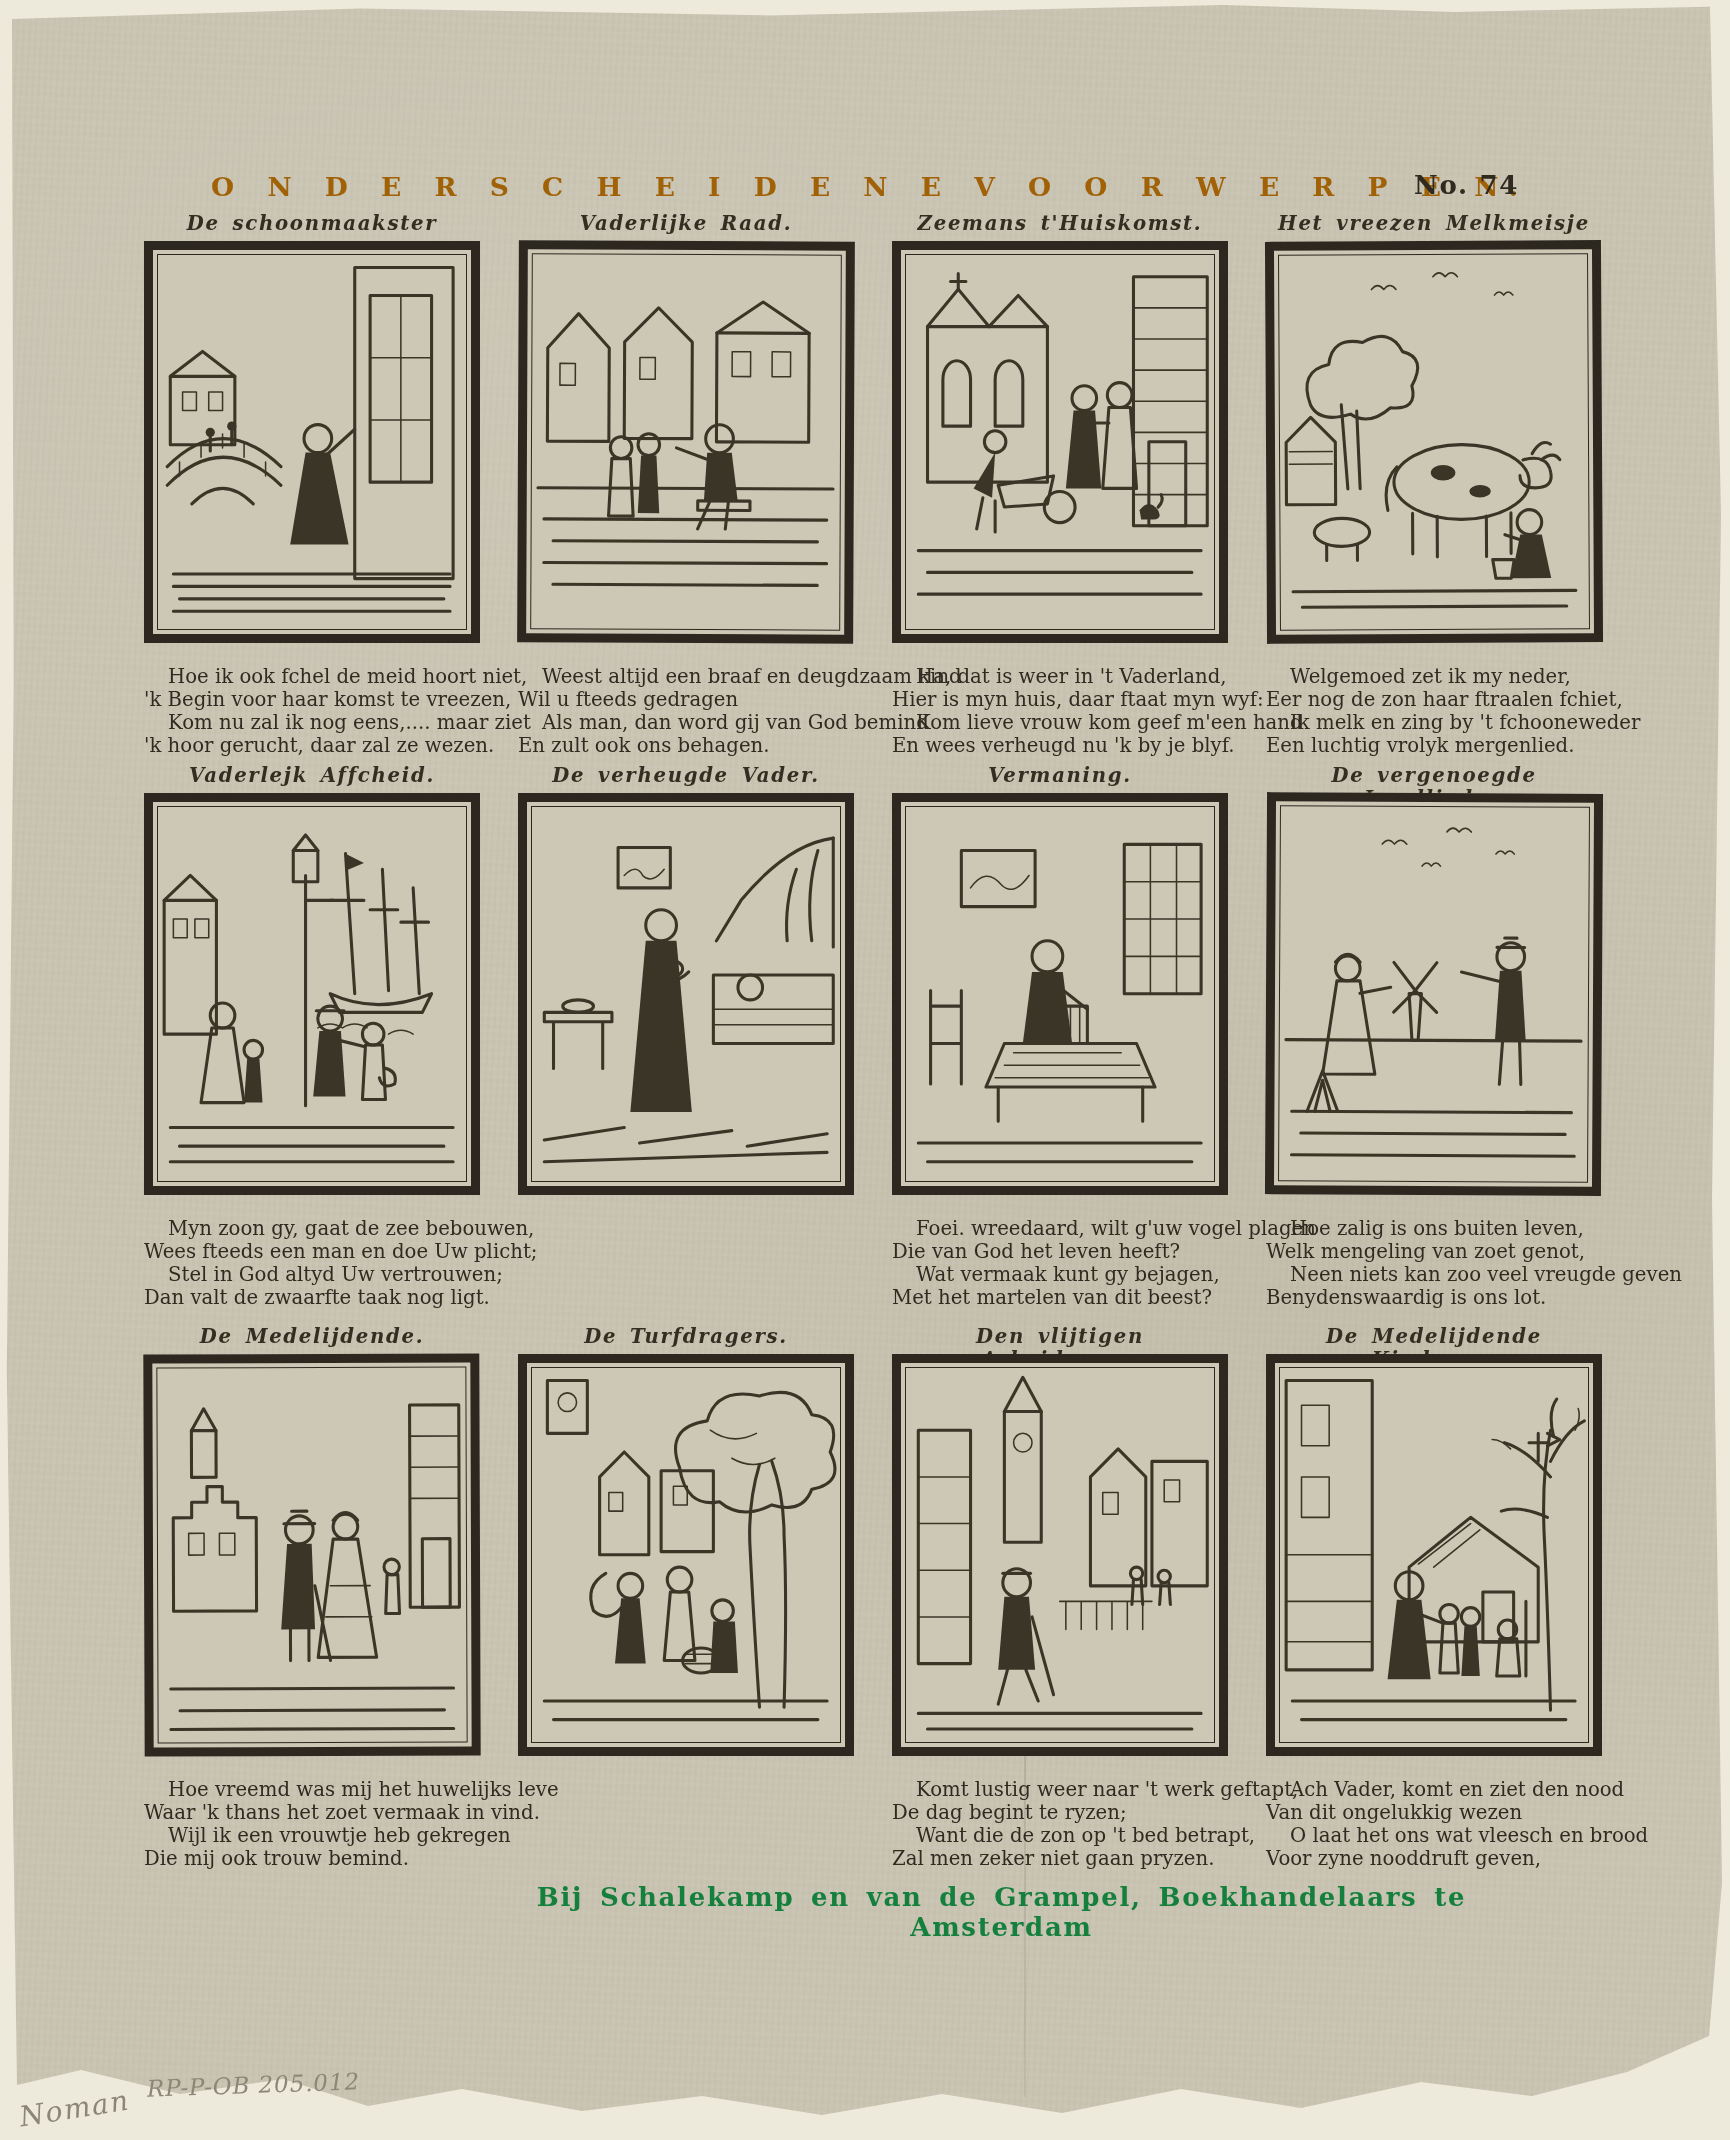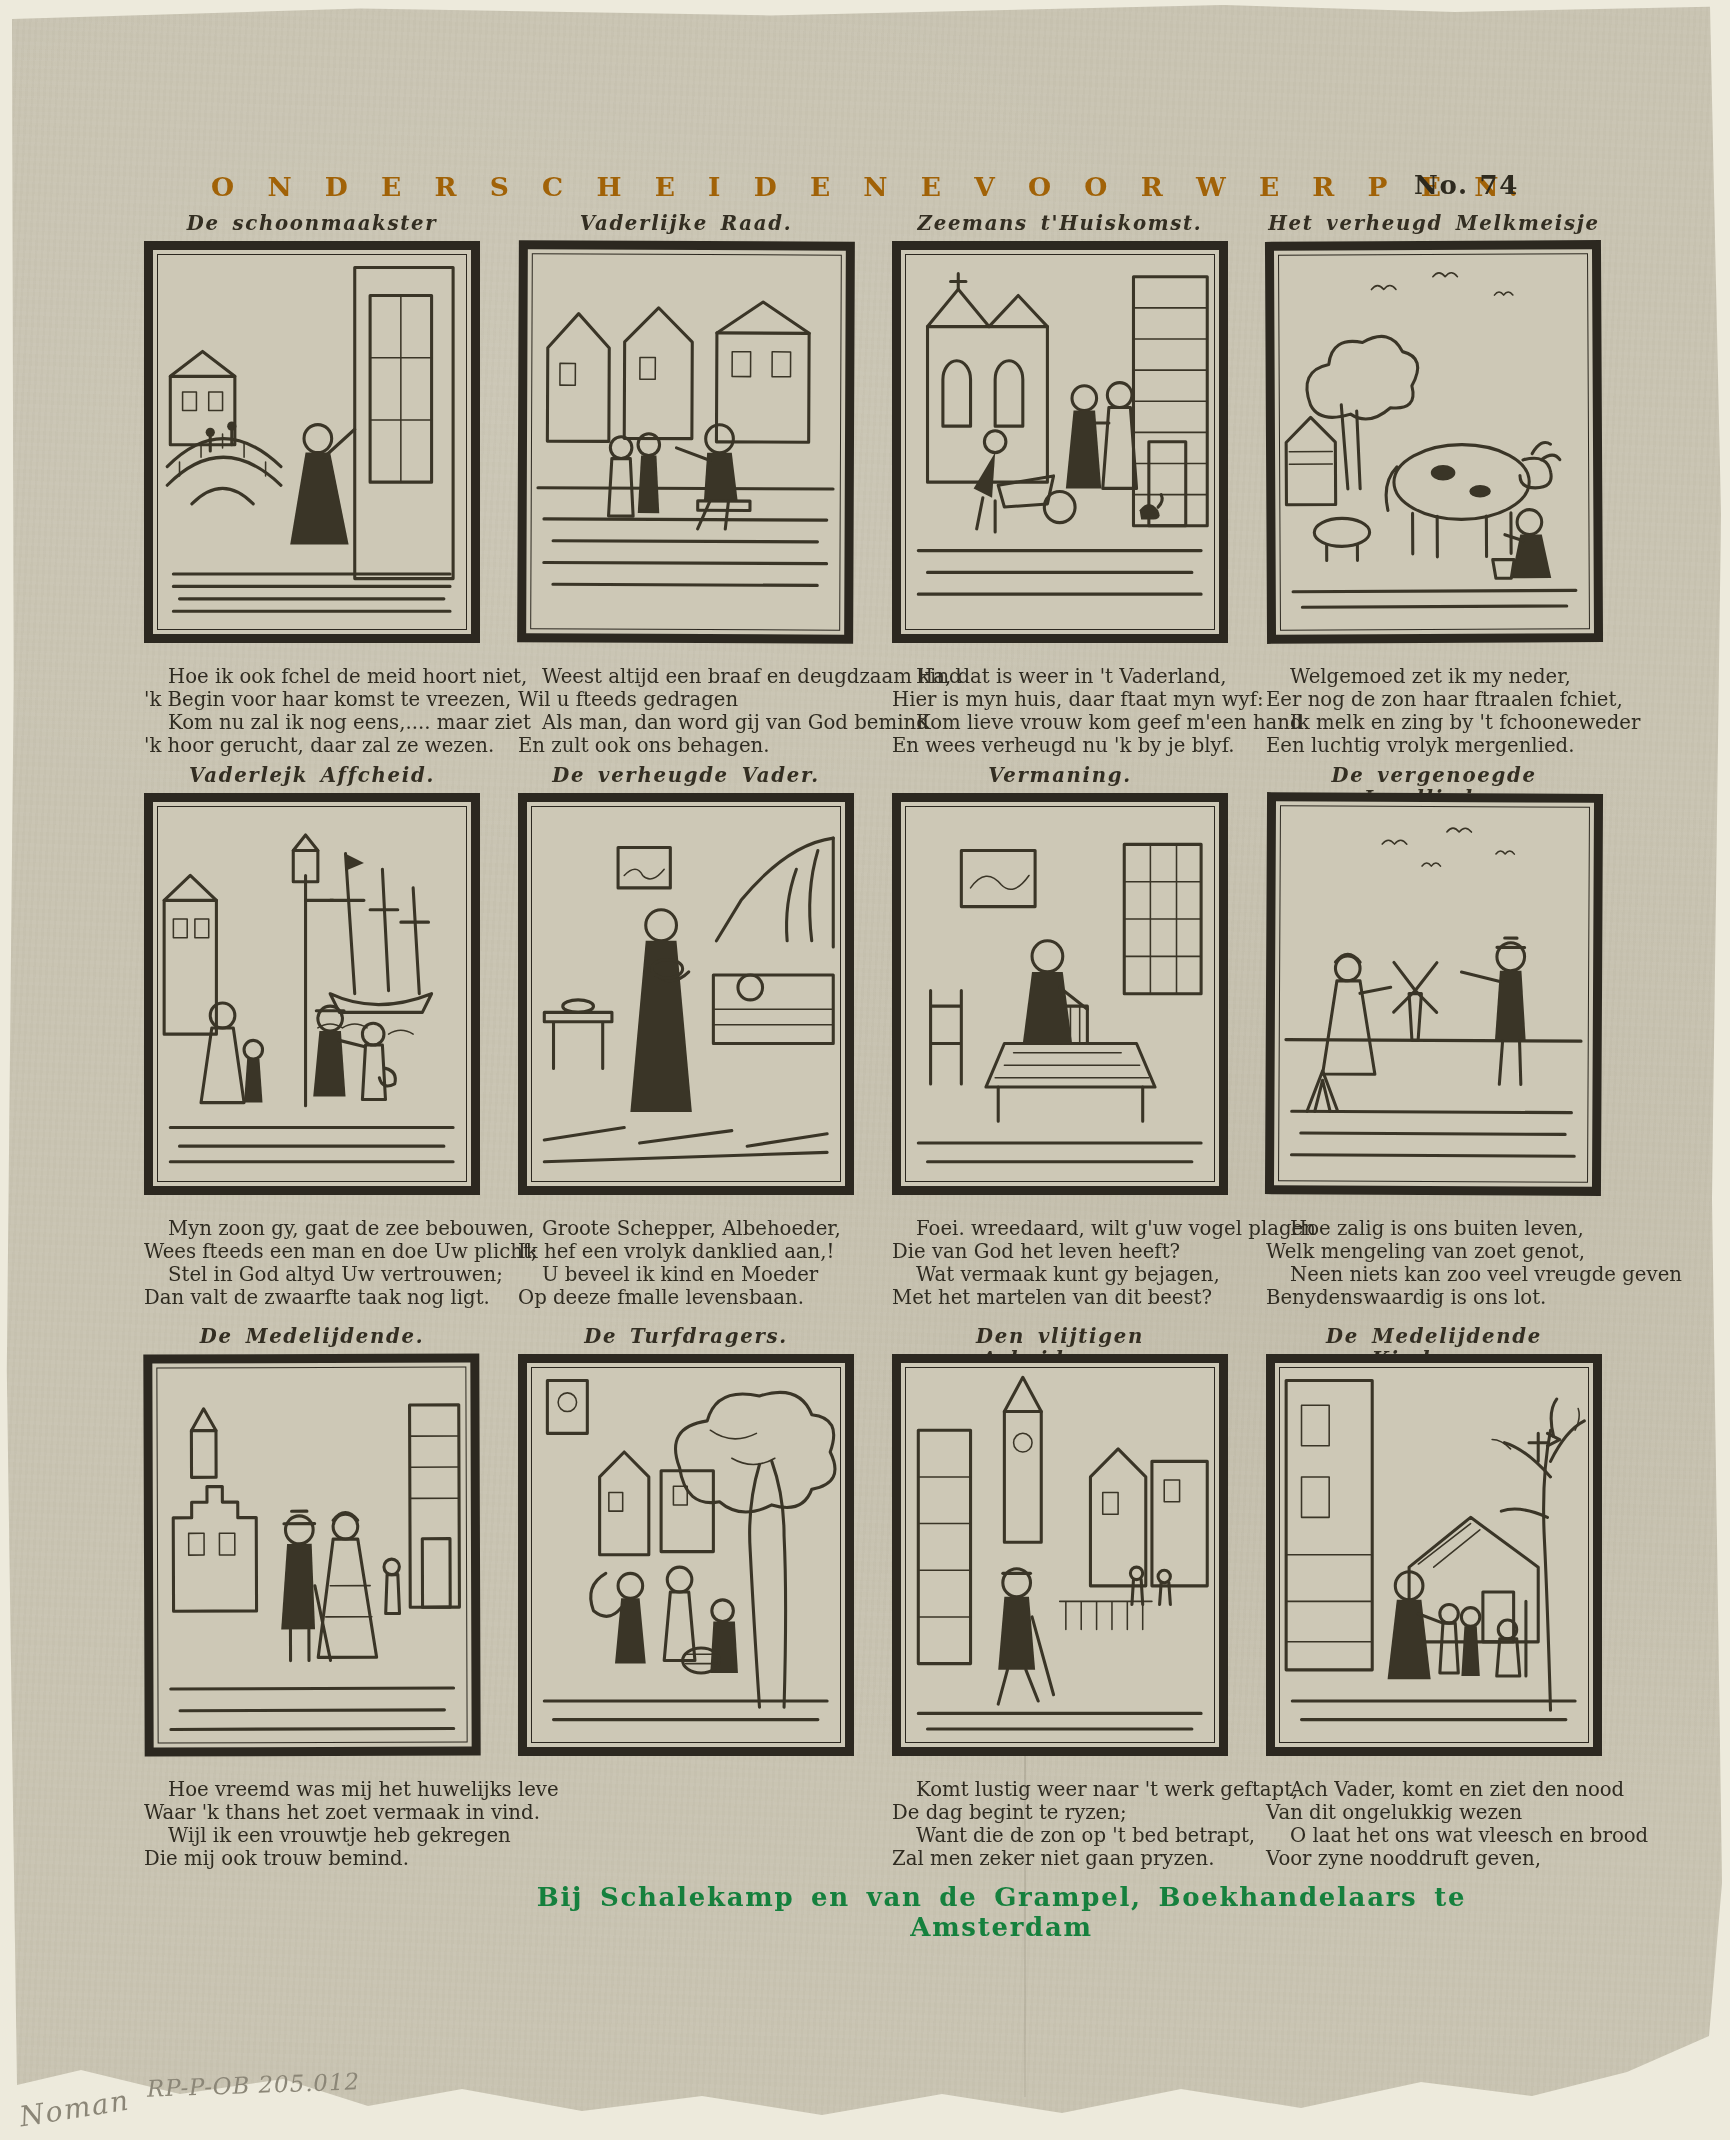--- a/index.html
+++ b/index.html
@@ -197,21 +197,21 @@
       </div>
     <div class="verse">
       <div>Ha, dat is weer in 't Vaderland,</div>
       <div>Hier is myn huis, daar ftaat myn wyf:</div>
       <div>Kom lieve vrouw kom geef m'een hand</div>
       <div>En wees verheugd nu 'k by je blyf.</div>
     </div>
   </div>
 
   <div class="cell">
-    <div class="ptitle">Het verheugd Melkmeisje</div>
+    <div class="ptitle">Het vreezen Melkmeisje</div>
     <div class="frame">
         <div class="inner">
       <svg class="scene" viewBox="0 0 200 240" preserveAspectRatio="none">
         <path class="h" d="M60,22 q4,-5 8,0 q4,-5 8,0 M100,14 q4,-5 8,0 q4,-5 8,0 M140,26 q3,-4 6,0 q3,-4 6,0"></path>
         <path d="M44,150 L40,96 M52,150 L50,100"></path>
         <path d="M20,96 q-8,-22 12,-26 q2,-18 22,-14 q18,-10 26,6 q16,4 6,22 q4,16 -14,14 q-14,12 -26,4 q-20,6 -26,-6 Z"></path>
         <path d="M4,120 L4,160 H36 V120 L20,104 Z"></path>
             <path class="h" d="M6,126h28M6,134h28"></path>
         <ellipse cx="118" cy="146" rx="44" ry="24"></ellipse>
         <path d="M158,132 q16,-4 18,8 q2,10 -10,10 q-10,0 -10,-8"></path>
@@ -303,26 +303,20 @@
         <path d="M76,104 q14,14 26,2"></path>
             <ellipse cx="88" cy="104" rx="10" ry="6"></ellipse>
         <path d="M8,132 h44 v6 h-44 Z M14,138 v30 M46,138 v30"></path>
             <ellipse cx="30" cy="128" rx="10" ry="4"></ellipse>
         <g class="h">
               <path d="M8,214 L60,206 M70,216 L130,208 M140,218 L192,210 M8,228 L192,222"></path>
             </g>
       </svg>
     </div>
       </div>
-    <div class="verse">
-      <div>Groote Schepper, Albehoeder,</div>
-      <div>Ik hef een vrolyk danklied aan,!</div>
-      <div>U beveel ik kind en Moeder</div>
-      <div>Op deeze fmalle levensbaan.</div>
-    </div>
   </div>
 
   <div class="cell">
     <div class="ptitle">Vermaning.</div>
     <div class="frame">
         <div class="inner">
       <svg class="scene" viewBox="0 0 200 240" preserveAspectRatio="none">
         <rect x="142" y="24" width="50" height="96"></rect>
         <path class="h" d="M142,48h50M142,72h50M142,96h50M159,24v96M176,24v96"></path>
         <rect x="36" y="28" width="48" height="36"></rect>

